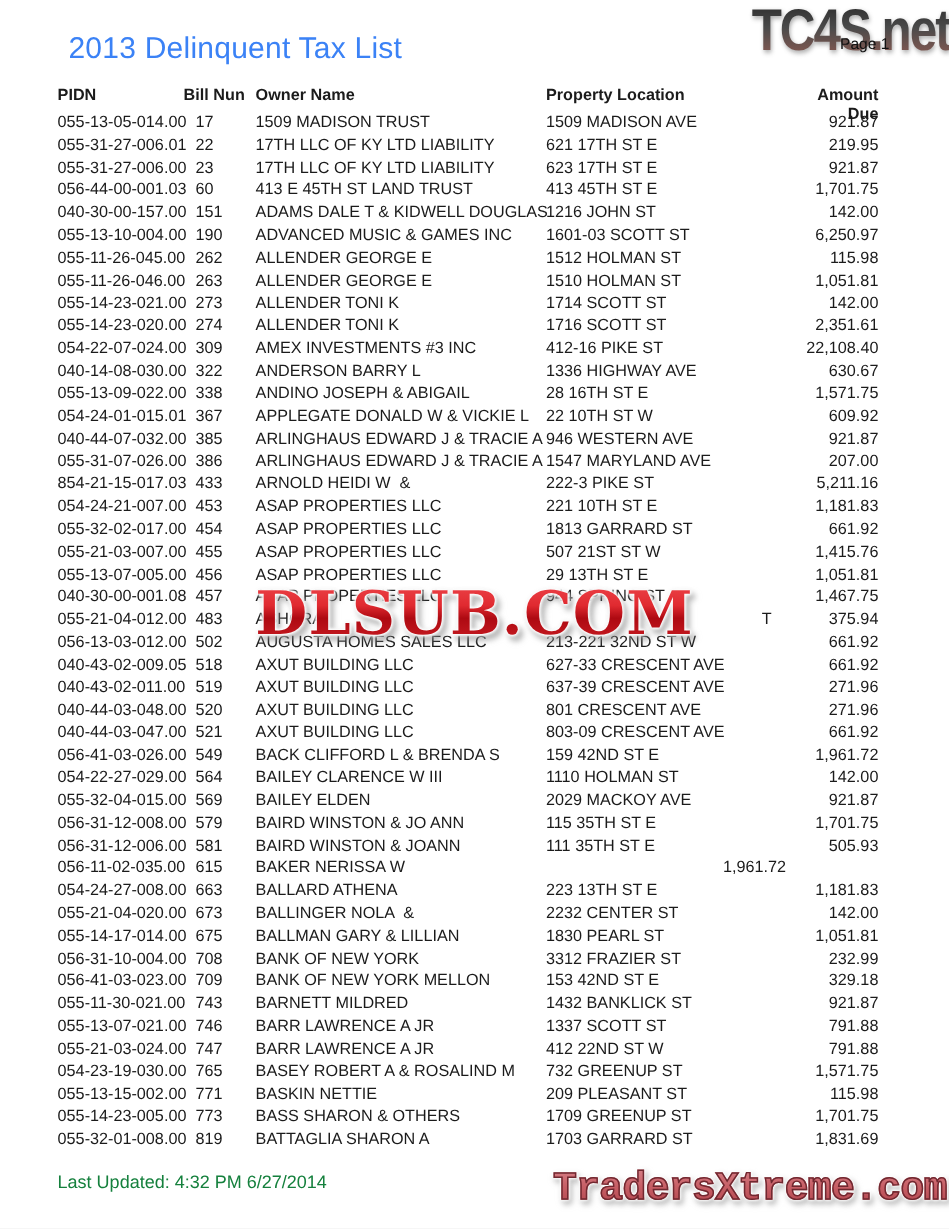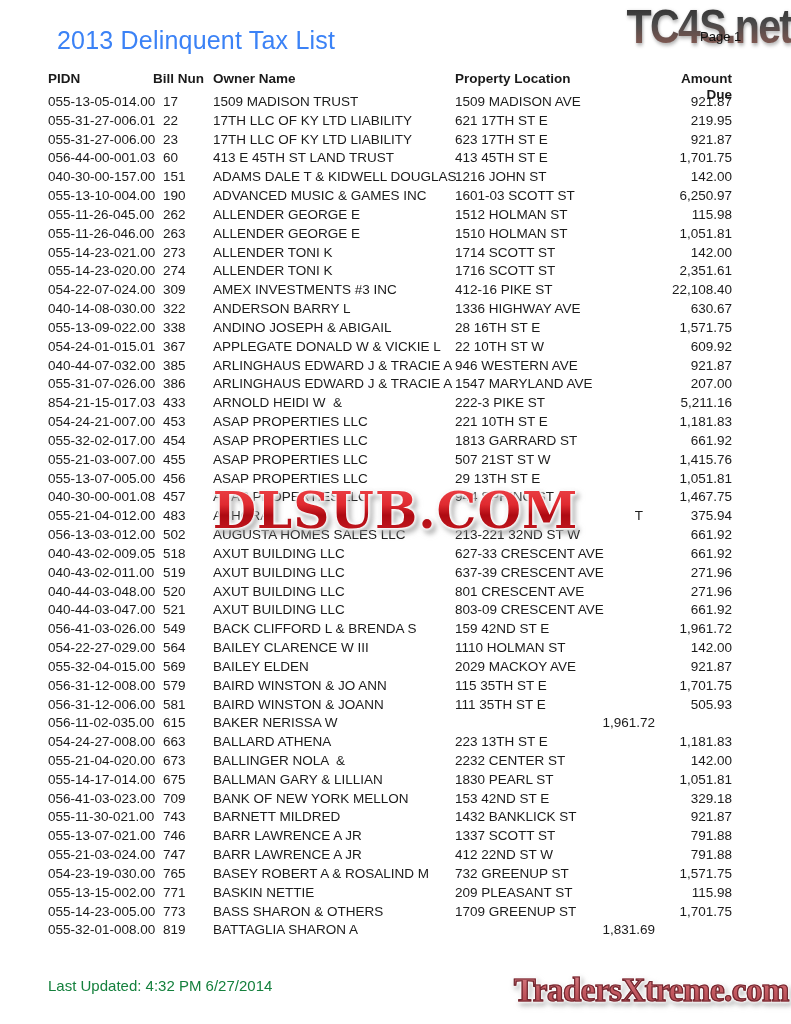--- a/index.html
+++ b/index.html
@@ -48,21 +48,21 @@
     filter:drop-shadow(0 0 1.5px #fff) drop-shadow(0 0 1.5px #fff)
            drop-shadow(0 0 1px #f2f2f2) drop-shadow(3px 4px 2px rgba(130,130,130,.55));
     white-space:nowrap;
   }
   .footer-updated{
     position:absolute;left:48px;top:977px;font-size:15px;color:#15803d;
   }
   
   .tx-logo{
     position:absolute;right:2px;top:972px;
-    font-family:Liberation Serif, serif;
+    font-family:Liberation Mono, monospace;
     font-size:33px;font-weight:bold;letter-spacing:-.5px;
     background:linear-gradient(#d8838a 0%,#c75f66 45%,#ad3e47 100%);
     -webkit-background-clip:text;background-clip:text;color:transparent;
     -webkit-text-stroke:1.2px #702830;
     filter:drop-shadow(0 0 1.5px #fff) drop-shadow(0 0 1.5px #fff)
            drop-shadow(2px 3px 2px rgba(150,150,150,.6));
     white-space:nowrap;
   }
 </style>
 </head>
@@ -373,20 +373,27 @@
   </div>
 
   <div class="tr">
     <span class="td c-pidn">055-14-17-014.00</span>
     <span class="td c-bill">675</span>
     <span class="td c-owner">BALLMAN GARY &amp; LILLIAN</span>
     <span class="td c-loc">1830 PEARL ST</span>
     <span class="td c-amt">1,051.81</span>
   </div>
 
+  <div class="tr">
+    <span class="td c-pidn">056-31-10-004.00</span>
+    <span class="td c-bill">708</span>
+    <span class="td c-owner">BANK OF NEW YORK</span>
+    <span class="td c-loc">3312 FRAZIER ST</span>
+    <span class="td c-amt">232.99</span>
+  </div>
 
   <div class="tr">
     <span class="td c-pidn">056-41-03-023.00</span>
     <span class="td c-bill">709</span>
     <span class="td c-owner">BANK OF NEW YORK MELLON</span>
     <span class="td c-loc">153 42ND ST E</span>
     <span class="td c-amt">329.18</span>
   </div>
 
   <div class="tr">
@@ -434,20 +441,21 @@
     <span class="td c-bill">773</span>
     <span class="td c-owner">BASS SHARON &amp; OTHERS</span>
     <span class="td c-loc">1709 GREENUP ST</span>
     <span class="td c-amt">1,701.75</span>
   </div>
 
   <div class="tr">
     <span class="td c-pidn">055-32-01-008.00</span>
     <span class="td c-bill">819</span>
     <span class="td c-owner">BATTAGLIA SHARON A</span>
+    <span class="td c-loc">1703 GARRARD ST</span>
     <span class="td c-amt">1,831.69</span>
   </div>
 </div>
   </div>
 
   <div class="center-wm">DLSUB.COM</div>
 
   <div class="footer-updated">Last Updated: 4:32 PM  6/27/2014</div>
 
   <div class="tx-logo">TradersXtreme.com</div>

